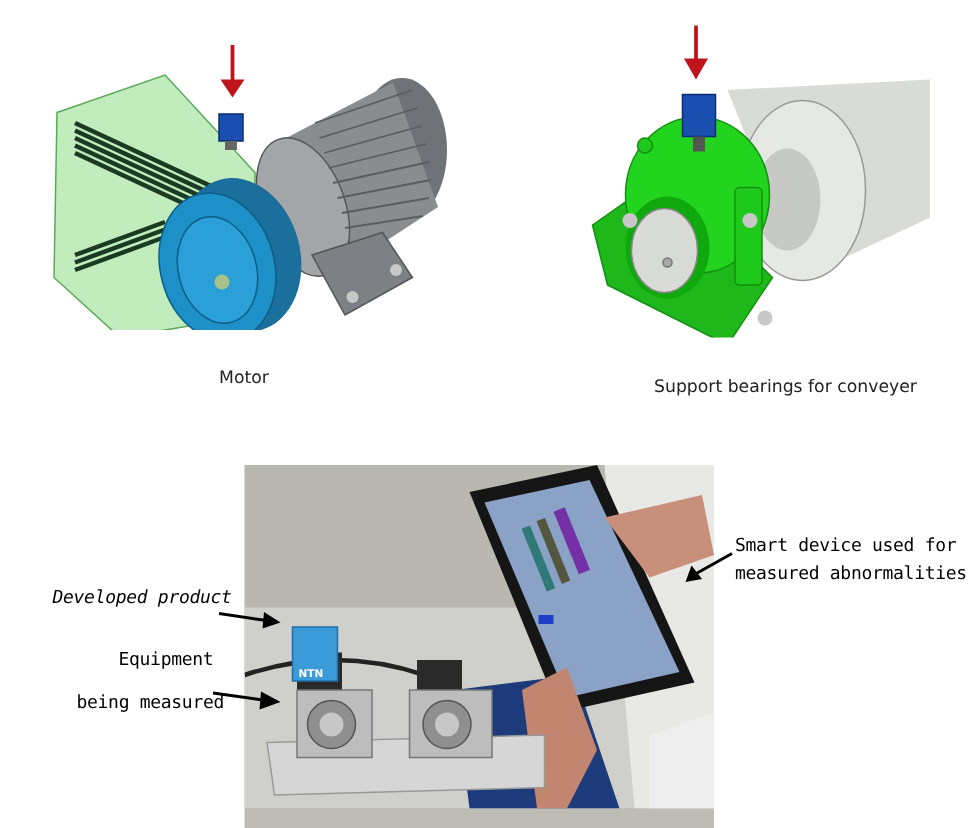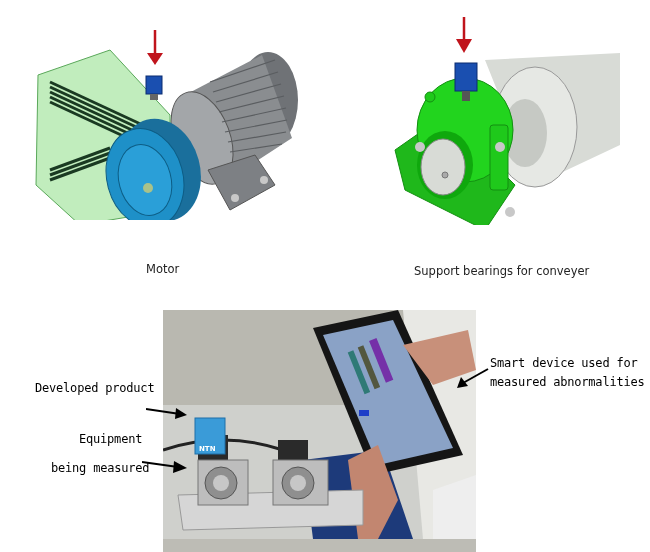--- a/index.html
+++ b/index.html
@@ -60,21 +60,21 @@
       <ellipse cx="115" cy="160" rx="26" ry="36" transform="rotate(-15 115 160)" fill="#2a9fd8" stroke="#0d5d85" stroke-width="1"></ellipse>
       <circle cx="118" cy="168" r="5" fill="#a9c28a"></circle>
     </g>
 
     <g>
       <rect x="116" y="56" width="16" height="18" fill="#1a4fb0" stroke="#0b2d70" stroke-width="1"></rect>
       <rect x="120" y="74" width="8" height="6" fill="#666"></rect>
     </g>
   </svg>
 </div>
-<div class="abs caption" style="left:146px;top:262px;">Motor</div>
+<div class="abs caption" style="left:146px;top:244px;">Motor</div>
 
 <div class="abs" style="left:385px;top:15px;width:240px;height:210px;">
   <svg width="240" height="210" viewBox="0 0 240 210">
 
     <g>
       <path d="M100,45 L235,38 L235,130 L150,170 Z" fill="#d8dbd6"></path>
       <ellipse cx="150" cy="112" rx="42" ry="60" fill="#e6e8e4" stroke="#999" stroke-width="1"></ellipse>
       <ellipse cx="140" cy="118" rx="22" ry="34" fill="#c6c9c4"></ellipse>
     </g>
 
@@ -95,21 +95,21 @@
       <line x1="79" y1="2" x2="79" y2="25" stroke="#c0141c" stroke-width="2.5"></line>
       <polygon points="71,24 87,24 79,38" fill="#c0141c"></polygon>
     </g>
 
     <g>
       <rect x="70" y="48" width="22" height="28" fill="#1a4fb0" stroke="#0b2d70" stroke-width="1"></rect>
       <rect x="77" y="76" width="8" height="10" fill="#555"></rect>
     </g>
   </svg>
 </div>
-<div class="abs caption" style="left:414px;top:250px;margin-top:14px;">Support bearings for conveyer</div>
+<div class="abs caption" style="left:436px;top:250px;">Support bearings for conveyer</div>
 
 <div class="abs" style="left:163px;top:310px;width:313px;height:283px;overflow:hidden;background:#bdbcb5;">
   <svg width="313" height="229" viewBox="0 0 313 229">
     <rect x="0" y="0" width="313" height="100" fill="#b9b8b0"></rect>
     <rect x="0" y="95" width="313" height="134" fill="#cfd0cc"></rect>
 
     <polygon points="140,150 220,140 250,229 150,229" fill="#1d3a7a"></polygon>
 
     <polygon points="240,0 313,0 313,229 260,229" fill="#e8e8e4"></polygon>
 
@@ -145,21 +145,21 @@
 
     <g>
       <rect x="115" y="130" width="30" height="25" fill="#2a2a2a"></rect>
       <rect x="110" y="150" width="55" height="45" fill="#bdbdbd" stroke="#777"></rect>
       <circle cx="135" cy="173" r="16" fill="#8f8f8f" stroke="#555"></circle>
       <circle cx="135" cy="173" r="8" fill="#c7c7c7"></circle>
     </g>
   </svg>
 </div>
 
-<div class="abs callout" style="left:35px;top:381px;">Developed product</div>
+<div class="abs callout" style="left:35px;top:391px;font-style:italic;">Developed product</div>
 <svg class="abs" style="left:146px;top:406px;" width="42" height="14">
   <line x1="0" y1="3" x2="34" y2="8" stroke="#000" stroke-width="2"></line>
   <polygon points="30,2 41,9 29,13" fill="#000"></polygon>
 </svg>
 
 <div class="abs callout" style="left:79px;top:432px;">Equipment</div>
 <div class="abs callout" style="left:51px;top:461px;">being measured</div>
 <svg class="abs" style="left:142px;top:460px;" width="46" height="14">
   <line x1="0" y1="2" x2="36" y2="7" stroke="#000" stroke-width="2"></line>
   <polygon points="32,1 45,8 31,13" fill="#000"></polygon>

